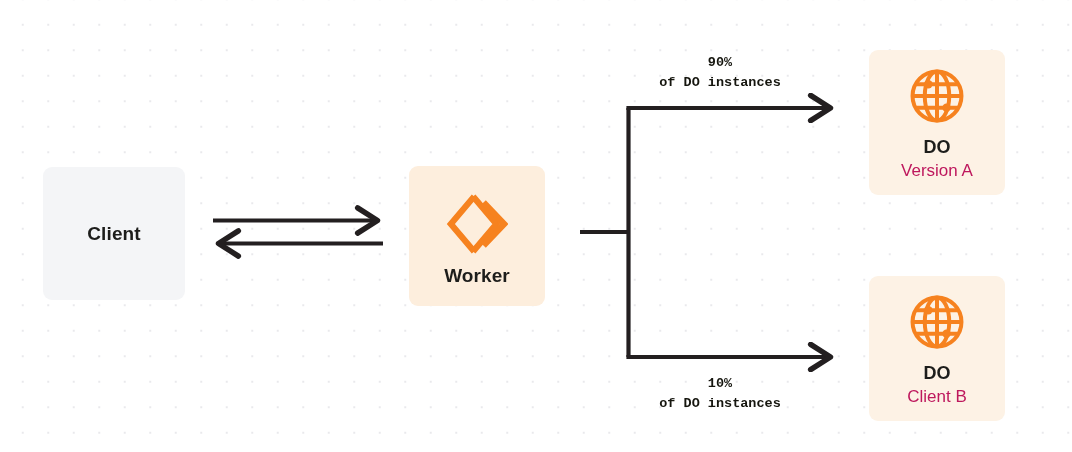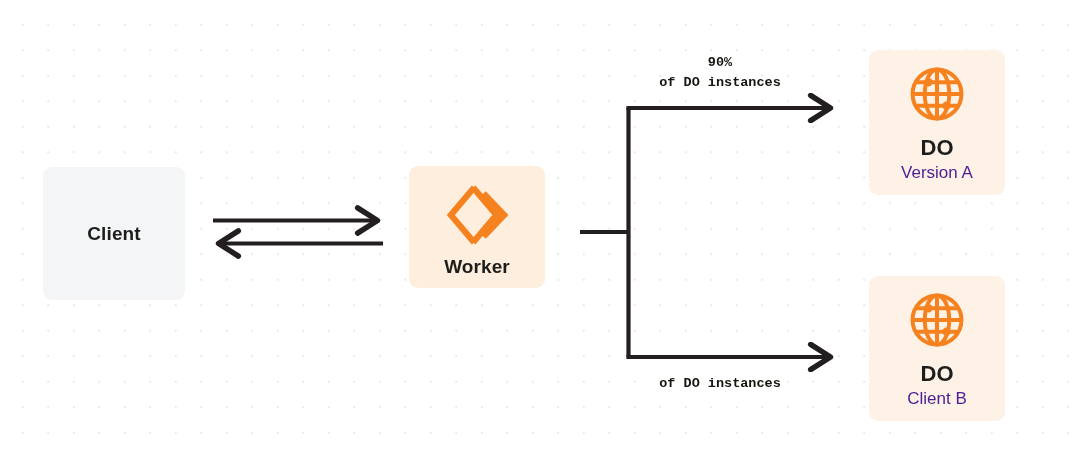--- a/index.html
+++ b/index.html
@@ -47,21 +47,21 @@
     font-weight: bold;
     color: #1d1d1b;
     letter-spacing: 0.1px;
   }
 
   
   #node-worker {
     left: 409px;
     top: 166px;
     width: 136px;
-    height: 122px;
+    height: 140px;
     background-color: #fdeedd;
     padding-top: 8px;
   }
   #node-worker .icon-wrap {
     width: 62px;
     height: 62px;
     display: block;
     margin-bottom: 10px;
   }
   #node-worker .node-title {
@@ -81,29 +81,29 @@
   }
   #node-do-a { top: 50px; }
   #node-do-b { top: 276px; }
   .node-do .icon-wrap {
     width: 58px;
     height: 58px;
     display: block;
     margin-bottom: 12px;
   }
   .node-do .node-title {
-    font-size: 22px;
+    font-size: 18px;
     font-weight: bold;
     color: #1d1d1b;
     line-height: 1.15;
   }
   .node-do .node-sub {
     font-size: 17px;
     font-weight: normal;
-    color: #4c1d95;
+    color: #be185d;
     line-height: 1.3;
     margin-top: 2px;
   }
 
   
   .edge-label {
     position: absolute;
     text-align: center;
     font-size: 13.5px;
     font-weight: bold;
@@ -220,16 +220,17 @@
     <div class="node-title">DO</div>
     <div class="node-sub">Client B</div>
   </div>
 
   <div class="edge-label" id="label-top">
     <div>90%</div>
     <div>of DO instances</div>
   </div>
 
   <div class="edge-label" id="label-bottom">
+    <div>10%</div>
     <div>of DO instances</div>
   </div>
 
 </div>
 
 </body></html>

